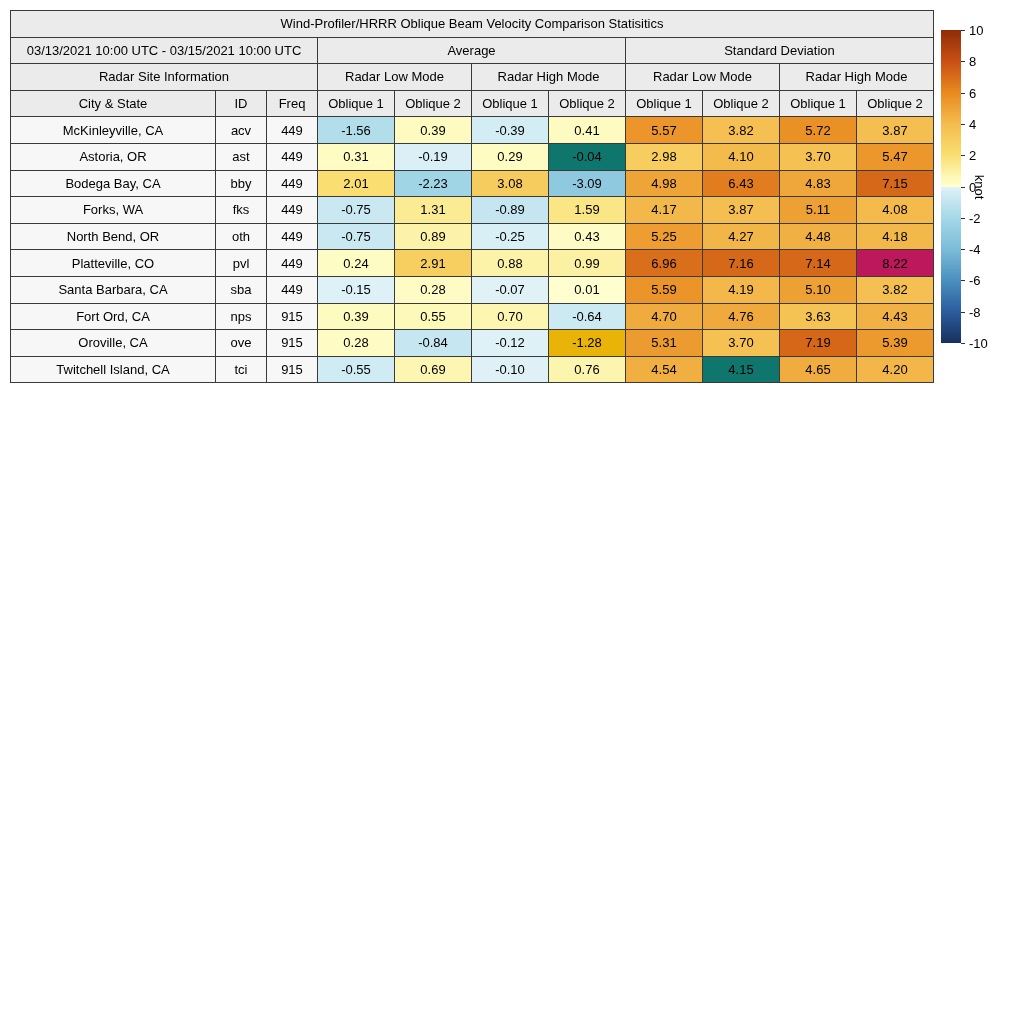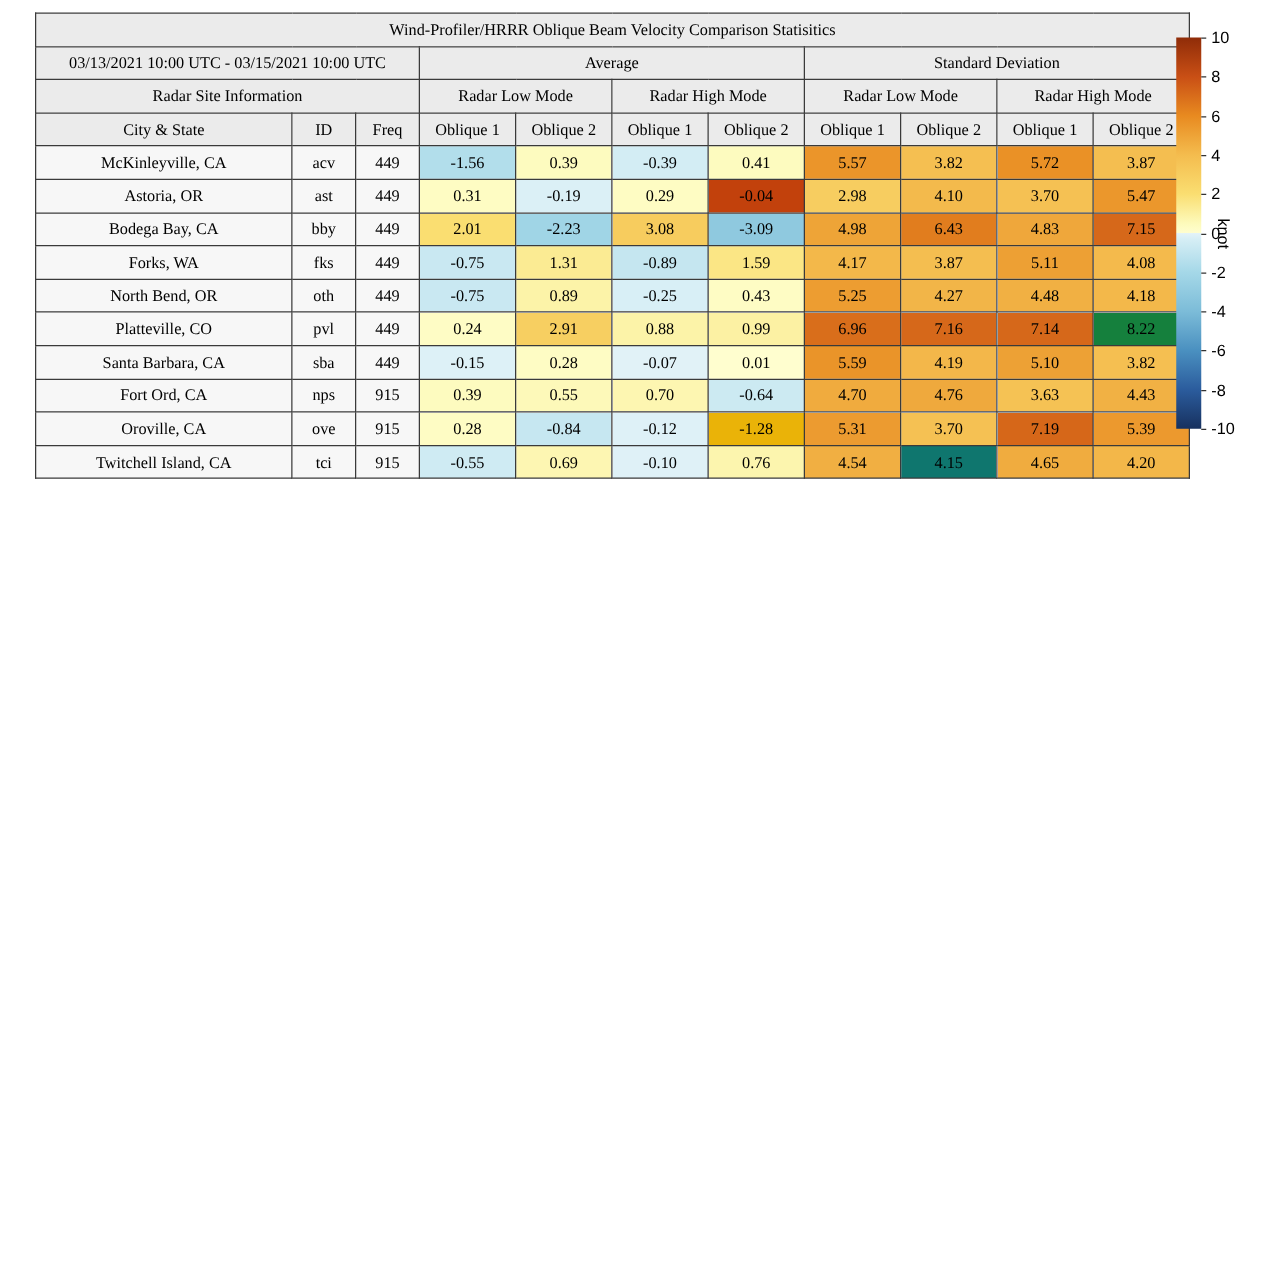--- a/index.html
+++ b/index.html
@@ -1,18 +1,18 @@
 <!DOCTYPE html>
 <html><head>
 <meta charset="utf-8">
 <style>
   html,body{margin:0;padding:0;background:#ffffff;}
   .figure{position:relative;width:1024px;height:1024px;background:#ffffff;
           font-family:"Liberation Sans",sans-serif;color:#000;overflow:hidden;}
-  table.stats{position:absolute;left:28px;top:10px;border-collapse:collapse;table-layout:fixed;font-family:Liberation Serif, serif;}
+  table.stats{position:absolute;left:10px;top:10px;border-collapse:collapse;table-layout:fixed;}
   .stats th,.stats td{border:1px solid #3a3a3a;text-align:center;vertical-align:middle;
           font-weight:normal;font-size:13px;padding:0 2px;height:25.6px;
           overflow:hidden;white-space:nowrap;}
   .stats .title-cell{background:#ebebeb;font-size:13px;}
   .stats .hdr{background:#ebebeb;}
   .stats .label-cell{background:#f7f7f7;}
   .stats td.value-cell{color:#000;}
   .colorbar{position:absolute;left:941px;top:30px;width:40px;height:313px;}
   .cbar-gradient{position:absolute;left:0;top:0;width:20px;height:313px;}
   .cbar-tick{position:absolute;left:20px;width:4px;height:1px;background:#333;}
@@ -84,21 +84,21 @@
           <td class="value-cell" style="background: rgb(234, 145, 38);">5.72</td>
           <td class="value-cell" style="background: rgb(244, 190, 80);">3.87</td>
         </tr>
         <tr>
           <td class="label-cell">Astoria, OR</td>
           <td class="label-cell">ast</td>
           <td class="label-cell">449</td>
           <td class="value-cell" style="background: rgb(254, 252, 195);">0.31</td>
           <td class="value-cell" style="background: rgb(219, 240, 246);">-0.19</td>
           <td class="value-cell" style="background: rgb(254, 252, 195);">0.29</td>
-          <td class="value-cell" style="background: #c2410c;">-0.04</td>
+          <td class="value-cell" style="background: #0f766e;">-0.04</td>
           <td class="value-cell" style="background: rgb(247, 205, 96);">2.98</td>
           <td class="value-cell" style="background: rgb(243, 186, 76);">4.10</td>
           <td class="value-cell" style="background: rgb(245, 193, 83);">3.70</td>
           <td class="value-cell" style="background: rgb(235, 151, 44);">5.47</td>
         </tr>
         <tr>
           <td class="label-cell">Bodega Bay, CA</td>
           <td class="label-cell">bby</td>
           <td class="label-cell">449</td>
           <td class="value-cell" style="background: rgb(250, 222, 113);">2.01</td>
@@ -140,21 +140,21 @@
           <td class="label-cell">Platteville, CO</td>
           <td class="label-cell">pvl</td>
           <td class="label-cell">449</td>
           <td class="value-cell" style="background: rgb(254, 252, 197);">0.24</td>
           <td class="value-cell" style="background: rgb(247, 207, 97);">2.91</td>
           <td class="value-cell" style="background: rgb(252, 243, 168);">0.88</td>
           <td class="value-cell" style="background: rgb(252, 241, 163);">0.99</td>
           <td class="value-cell" style="background: rgb(217, 110, 27);">6.96</td>
           <td class="value-cell" style="background: rgb(214, 104, 26);">7.16</td>
           <td class="value-cell" style="background: rgb(214, 104, 26);">7.14</td>
-          <td class="value-cell" style="background: #15803d;">8.22</td>
+          <td class="value-cell" style="background: #be185d;">8.22</td>
         </tr>
         <tr>
           <td class="label-cell">Santa Barbara, CA</td>
           <td class="label-cell">sba</td>
           <td class="label-cell">449</td>
           <td class="value-cell" style="background: rgb(221, 241, 247);">-0.15</td>
           <td class="value-cell" style="background: rgb(254, 252, 196);">0.28</td>
           <td class="value-cell" style="background: rgb(225, 242, 247);">-0.07</td>
           <td class="value-cell" style="background: rgb(255, 254, 207);">0.01</td>
           <td class="value-cell" style="background: rgb(234, 148, 41);">5.59</td>

